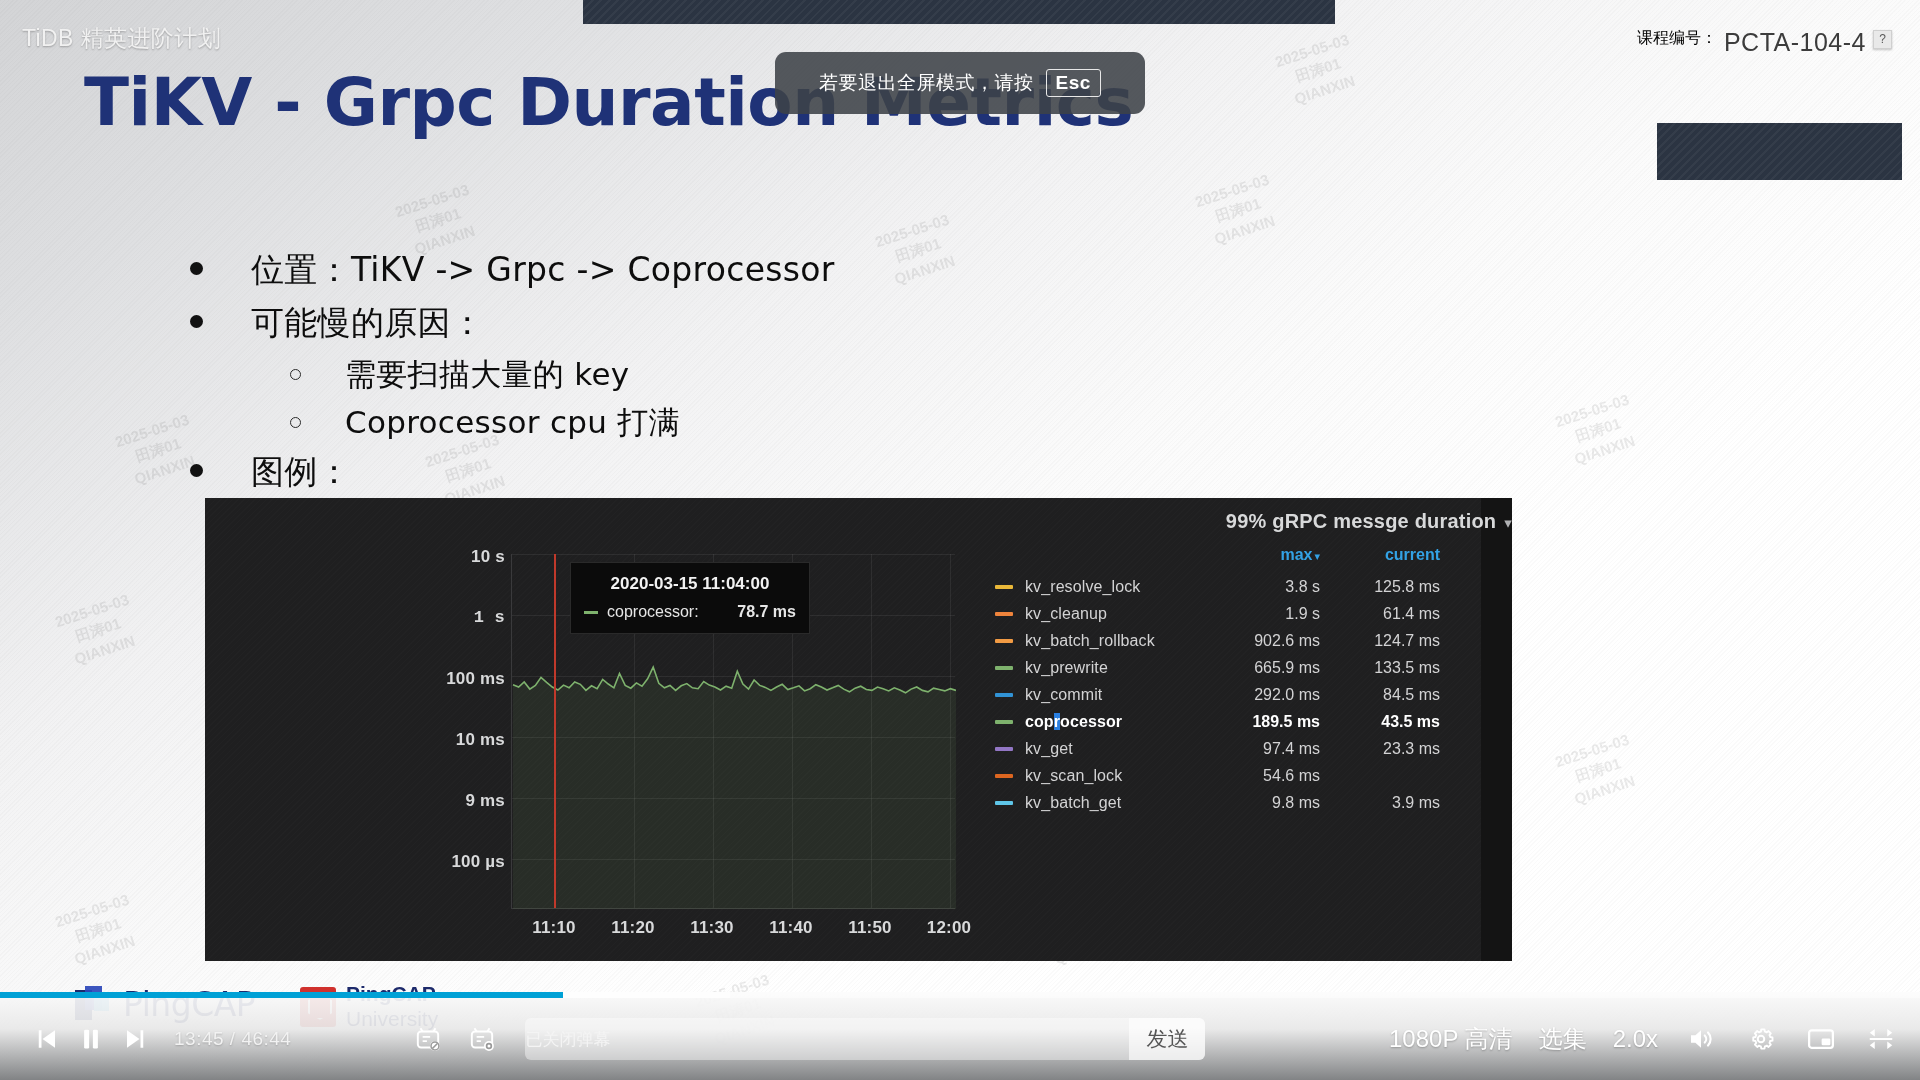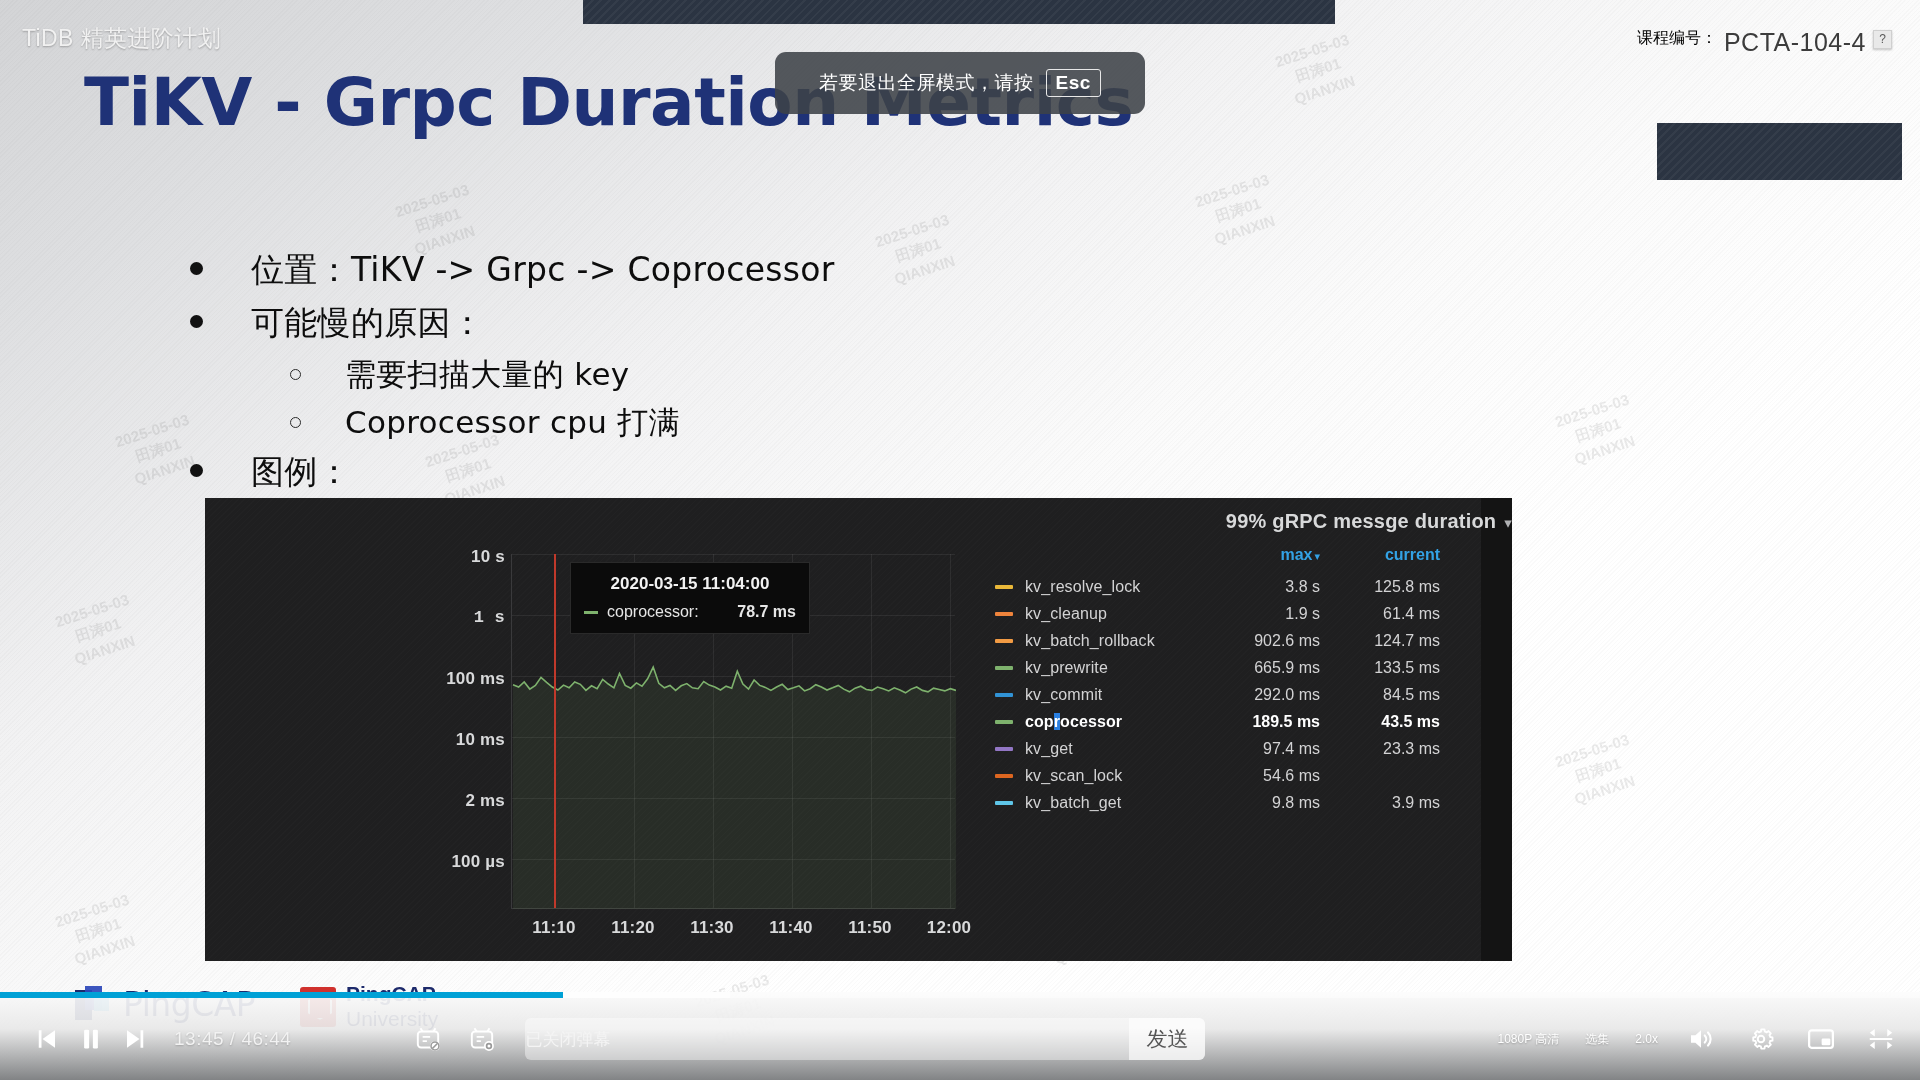--- a/index.html
+++ b/index.html
@@ -216,21 +216,21 @@
     display: flex; align-items: center;
   }
   .dm-placeholder { color: #f4f4f4; font-size: 17px; flex: 1; }
   .dm-send {
     width: 76px; height: 42px; background: rgba(255,255,255,.62);
     border-radius: 0 6px 6px 0; color: #555; font-size: 21px;
     display: flex; align-items: center; justify-content: center;
   }
 
   .right-ctrls { margin-left: auto; display: flex; align-items: center; gap: 26px; }
-  .rc-text { color: #ffffff; font-size: 12px; text-shadow: 0 1px 2px rgba(0,0,0,.25); }
+  .rc-text { color: #ffffff; font-size: 24px; text-shadow: 0 1px 2px rgba(0,0,0,.25); }
   .rc-ic { width: 34px; height: 34px; }
 </style>
 </head>
 <body>
 
 <div id="player">
 
   <div id="slide">
 
     <div class="hatch hatch-strip"></div>
@@ -287,21 +287,21 @@
 
       <div class="graf-title">
         <span>99% gRPC messge duration</span><span class="caret">▾</span>
       </div>
 
       <div class="y-axis">
         <div class="y-lab" style="top:49px;">10 s</div>
         <div class="y-lab" style="top:110px;font-family:Liberation Mono, monospace;">1 s</div>
         <div class="y-lab" style="top:171px;">100 ms</div>
         <div class="y-lab" style="top:232px;">10 ms</div>
-        <div class="y-lab" style="top:293px;">2 ms</div>
+        <div class="y-lab" style="top:293px;">9 ms</div>
         <div class="y-lab" style="top:354px;">100 µs</div>
       </div>
 
       <div class="plot">
         <div class="gridline-h" style="top:0px;"></div>
         <div class="gridline-h" style="top:61px;"></div>
         <div class="gridline-h" style="top:122px;"></div>
         <div class="gridline-h" style="top:183px;"></div>
         <div class="gridline-h" style="top:244px;"></div>
         <div class="gridline-h" style="top:305px;"></div>

